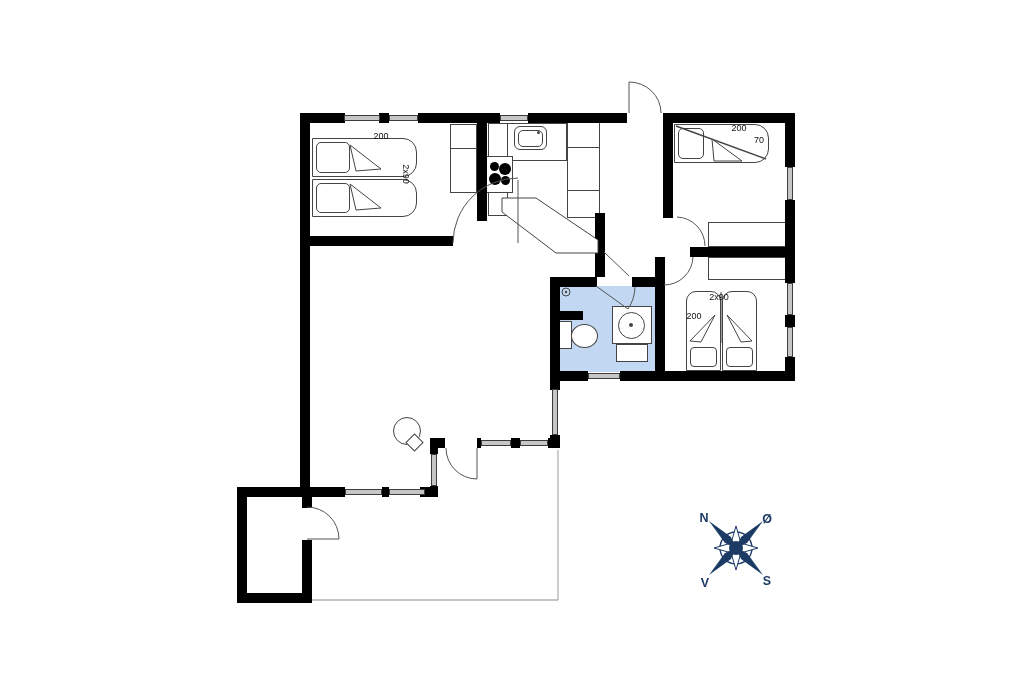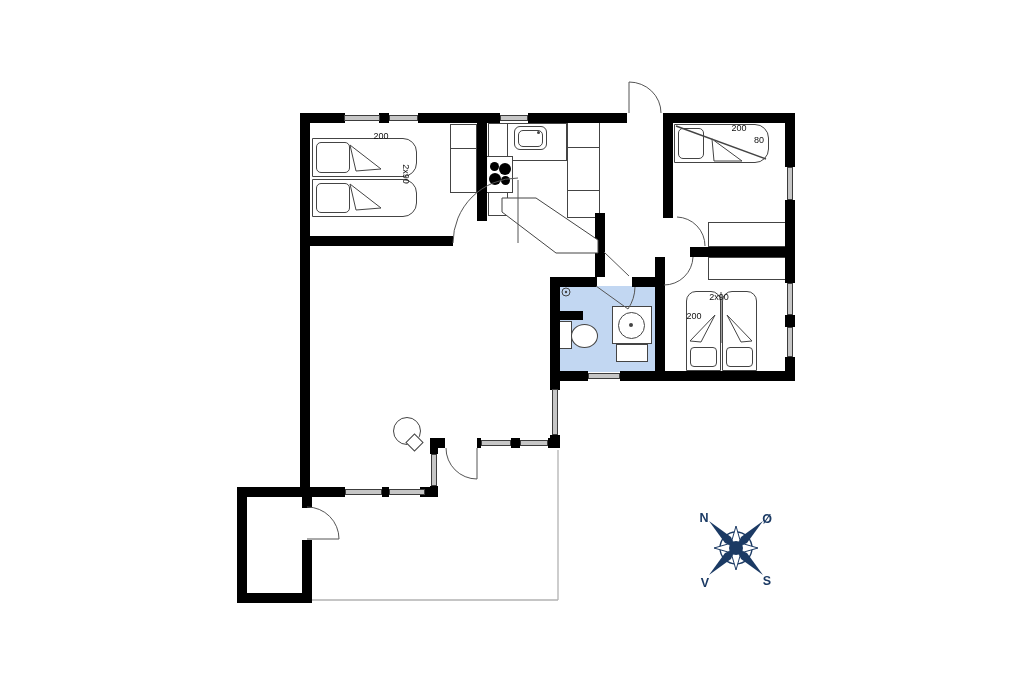--- a/index.html
+++ b/index.html
@@ -183,17 +183,17 @@
       <text x="12" y="18" text-anchor="middle" font-size="12.5" font-weight="600" fill="#1b3a64" font-family="Liberation Sans, sans-serif">N</text>
       <text x="75" y="19" text-anchor="middle" font-size="12.5" font-weight="600" fill="#1b3a64" font-family="Liberation Sans, sans-serif">Ø</text>
       <text x="13" y="83" text-anchor="middle" font-size="12.5" font-weight="600" fill="#1b3a64" font-family="Liberation Sans, sans-serif">V</text>
       <text x="75" y="81" text-anchor="middle" font-size="12.5" font-weight="600" fill="#1b3a64" font-family="Liberation Sans, sans-serif">S</text>
     </g>
   </svg>
 
   <span class="lbl" style="left:366px;top:131px;width:30px;">200</span>
   <span class="lbl rot90" style="left:389px;top:169px;width:34px;">2x90</span>
   <span class="lbl" style="left:724px;top:123px;width:30px;">200</span>
-  <span class="lbl" style="left:746px;top:135px;width:26px;">80</span>
+  <span class="lbl" style="left:746px;top:135px;width:26px;">70</span>
   <span class="lbl" style="left:703px;top:292px;width:32px;">2x90</span>
   <span class="lbl" style="left:680px;top:311px;width:28px;">200</span>
 
 </div>
 
 </body></html>

